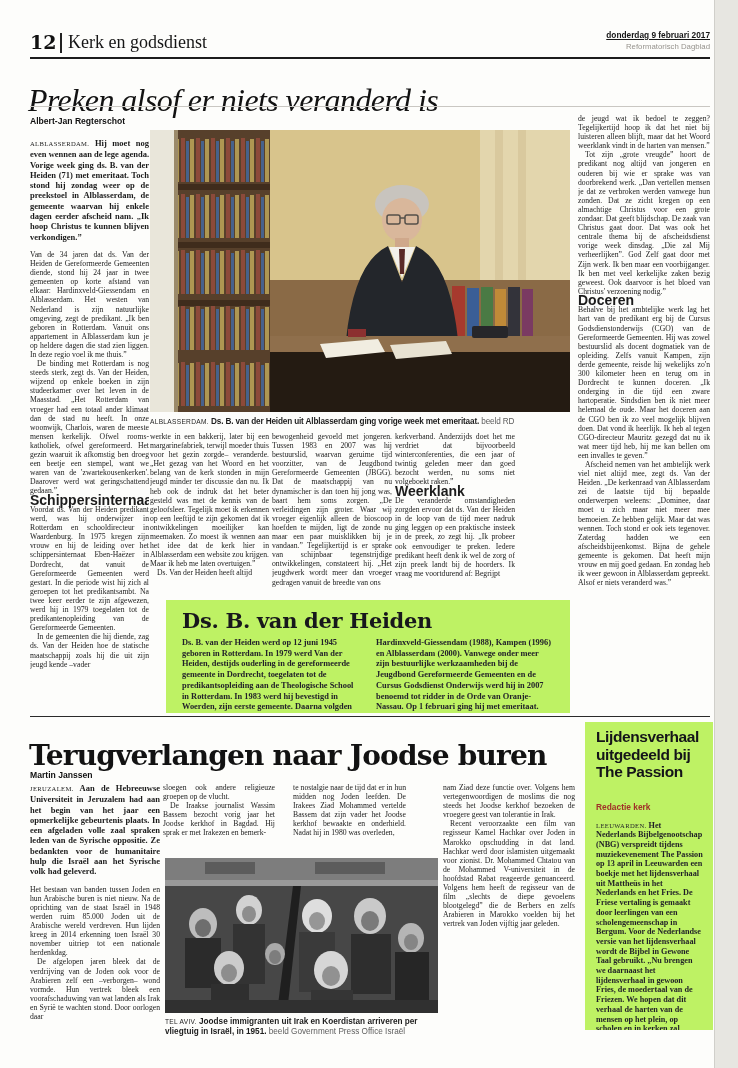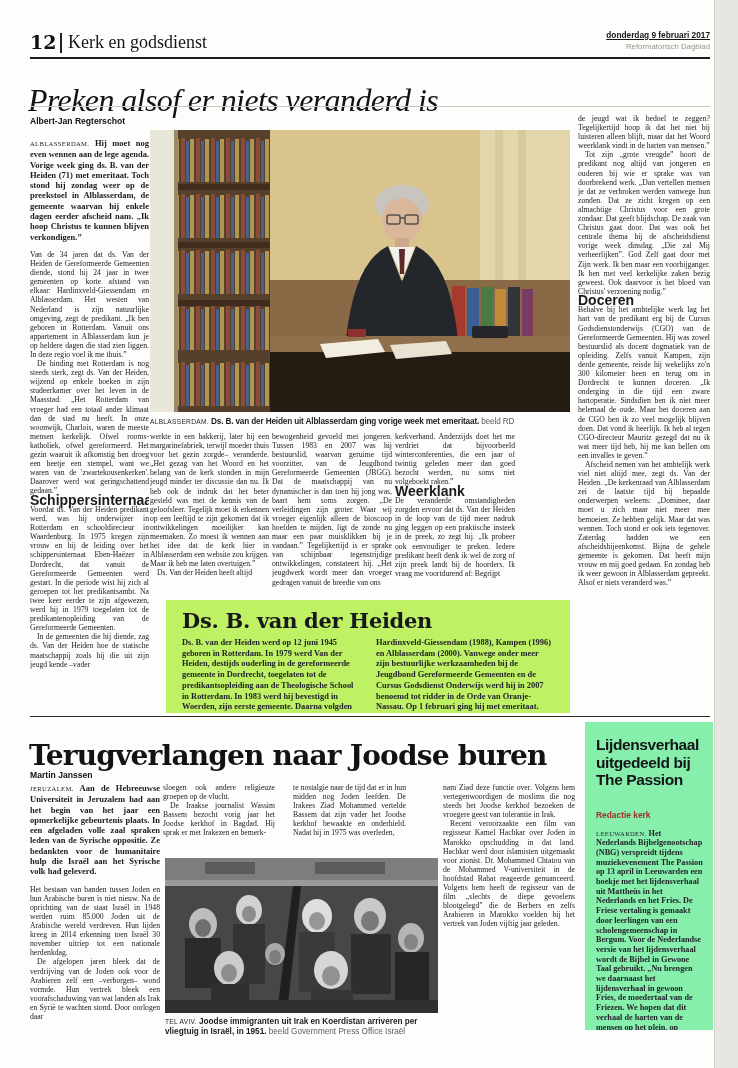--- a/index.html
+++ b/index.html
@@ -56,21 +56,21 @@
 
   
   #biobox { position:absolute; left:166px; top:600px; width:404px; height:113px;
             box-sizing:border-box; padding:9px 16px 0; background:#bef264; overflow:hidden; }
   #biobox h2 { margin:0 0 6px; font:bold 21px/23px "DejaVu Serif",serif; letter-spacing:-0.3px; color:#17171c; }
   .biocols { display:flex; gap:16px; }
   .biocol { flex:1; font:bold 8.4px/10.7px "Liberation Serif",serif; color:#22222a; text-align:left; }
 
   
   #sidebar { position:absolute; left:585px; top:722px; width:128px; height:308px;
-             box-sizing:border-box; padding:14px 10px 8px 11px; background:#86efac; overflow:hidden; }
+             box-sizing:border-box; padding:6px 10px 8px 11px; background:#bef264; overflow:hidden; }
   #sidebar h2 { margin:0; font:bold 15.5px/17.5px "Liberation Sans",sans-serif;
                 letter-spacing:-0.4px; color:#141419; }
   .byline2 { margin-top:21px; font:bold 8.4px "Liberation Sans",sans-serif; color:#a03028; }
   .sbody { margin-top:9px; font:bold 8.2px/9.7px "Liberation Serif",serif; color:#1f1f27; text-align:left; }
 
   .edge { position:absolute; left:714px; top:0; width:24px; height:1068px;
           background:#e7e6e1; border-left:1px solid #d0cfca; }
 </style>
 </head>
 <body>
@@ -184,21 +184,21 @@
 <div class="col" id="a2c1">
   <p class="lead"><span class="city">JERUZALEM.</span> <span>Aan de Hebreeuwse Universiteit in Jeruzalem had aan het begin van het jaar een opmerkelijke gebeurtenis plaats. In een afgeladen volle zaal spraken leden van de Syrische oppositie. Ze bedankten voor de humanitaire hulp die Israël aan het Syrische volk had geleverd.</span></p>
   <p>Het bestaan van banden tussen Joden en hun Arabische buren is niet nieuw. Na de oprichting van de staat Israël in 1948 werden ruim 85.000 Joden uit de Arabische wereld verdreven. Hun lijden kreeg in 2014 erkenning toen Israël 30 november uitriep tot een nationale herdenkdag.</p>
   <p class="ind">De afgelopen jaren bleek dat de verdrijving van de Joden ook voor de Arabieren zelf een –verborgen– wond vormde. Hun vertrek bleek een voorafschaduwing van wat landen als Irak en Syrië te wachten stond. Door oorlogen daar</p>
 </div>
 <div class="col" id="a2c2">
   <p>sloegen ook andere religieuze groepen op de vlucht.</p>
   <p class="ind">De Iraakse journalist Wassim Bassem bezocht vorig jaar het Joodse kerkhof in Bagdad. Hij sprak er met Irakezen en bemerk-</p>
 </div>
 <div class="col" id="a2c3">
-  <p>te nostalgie naar de tijd dat er in hun midden nog Joden leefden. De Irakees Ziad Mohammed vertelde Bassem dat zijn vader het Joodse kerkhof bewaakte en onderhield. Nadat hij in 1975 was overleden,</p>
+  <p>te nostalgie naar de tijd dat er in hun midden nog Joden leefden. De Irakees Ziad Mohammed vertelde Bassem dat zijn vader het Joodse kerkhof bewaakte en onderhield. Nadat hij in 1980 was overleden,</p>
 </div>
 <div class="col" id="a2c4">
   <p>nam Ziad deze functie over. Volgens hem vertegenwoordigen de moslims die nog steeds het Joodse kerkhof bezoeken de vroegere geest van tolerantie in Irak.</p>
   <p class="ind">Recent veroorzaakte een film van regisseur Kamel Hachkar over Joden in Marokko opschudding in dat land. Hachkar werd door islamisten uitgemaakt voor zionist. Dr. Mohammed Chtatou van de Mohammed V-universiteit in de hoofdstad Rabat reageerde genuanceerd. Volgens hem heeft de regisseur van de film „slechts de diepe gevoelens blootgelegd” die de Berbers en zelfs Arabieren in Marokko voelden bij het vertrek van Joden vijftig jaar geleden.</p>
 </div>
 
 <figure id="photo2" style="margin:0;">
   <svg viewBox="0 0 273 155">
     <rect width="273" height="155" fill="#474747"></rect>
     <rect width="273" height="26" fill="#7d7d7d"></rect>

